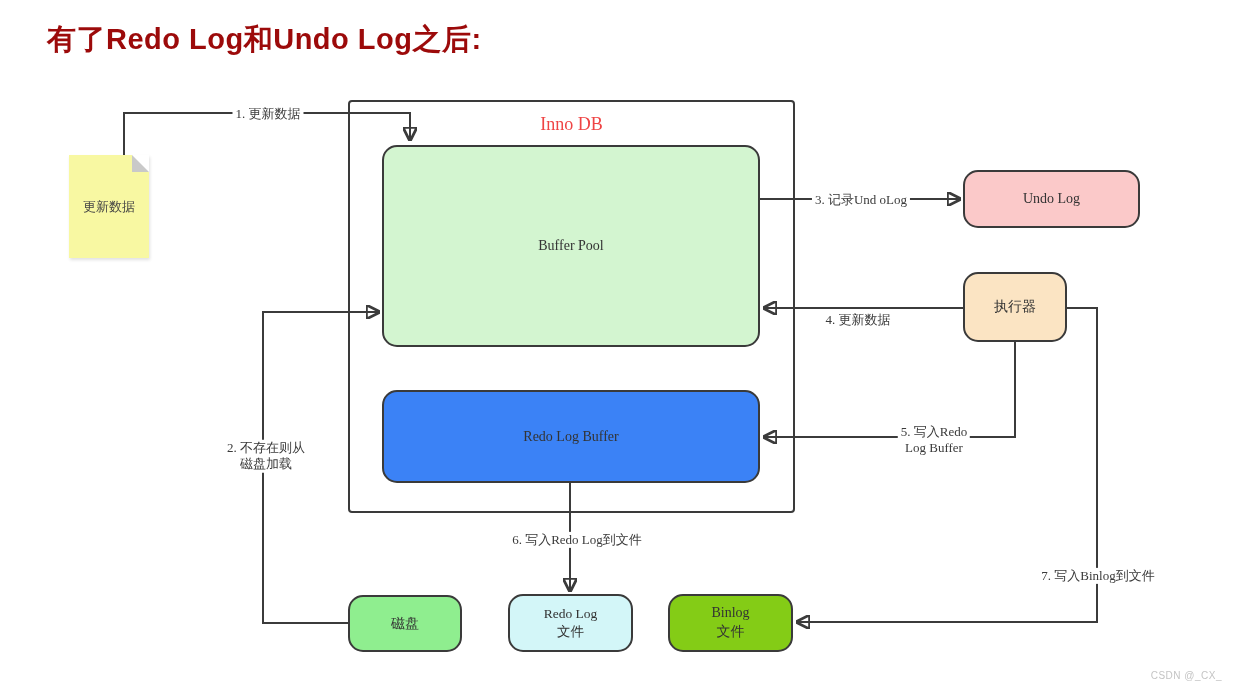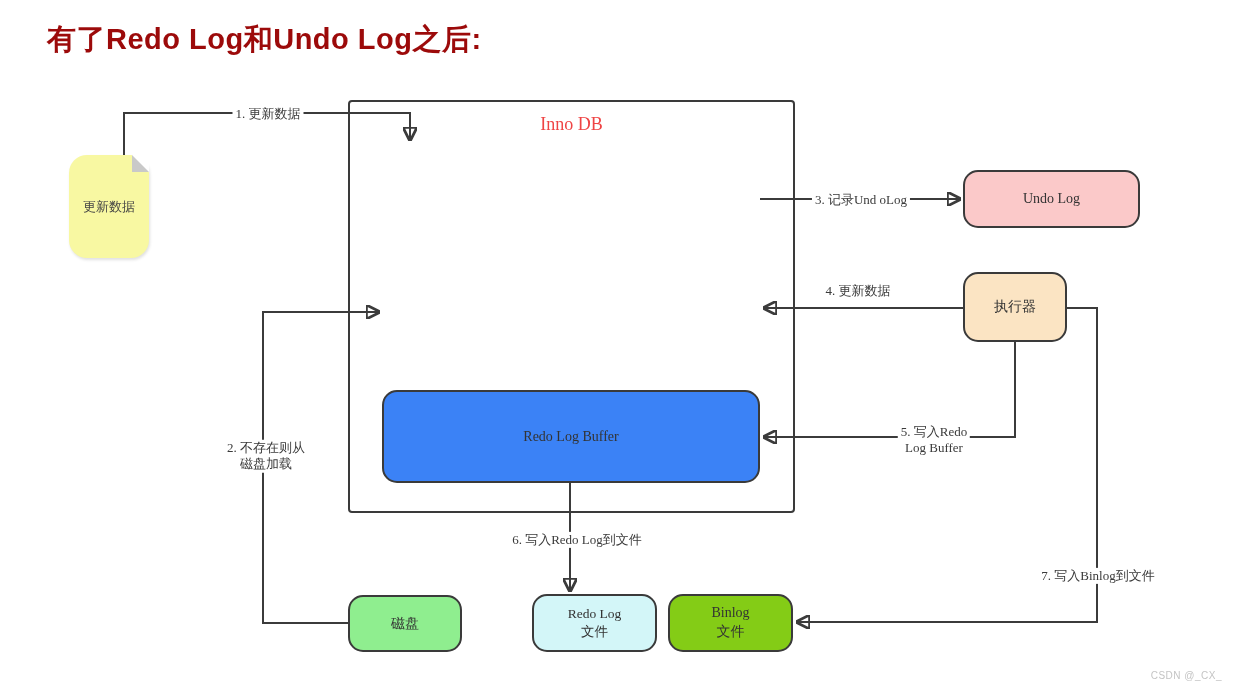--- a/index.html
+++ b/index.html
@@ -29,30 +29,29 @@
   }
   .innodb-label {
     position:absolute; left:0; top:12px; width:100%;
     text-align:center; font-size:18px; color:#ef4444;
   }
   .buffer-pool    { left:382px; top:145px; width:378px; height:202px; background:#d3f5d0; }
   .redo-buffer    { left:382px; top:390px; width:378px; height:93px;  background:#3b82f6; }
   .undo-log       { left:963px; top:170px; width:177px; height:58px;  background:#fbc9c9; }
   .executor       { left:963px; top:272px; width:104px; height:70px;  background:#fbe4c3; }
   .disk           { left:348px; top:595px; width:114px; height:57px;  background:#8fee8f; }
-  .redo-file      { left:508px; top:594px; width:125px; height:58px;  background:#d3f6f8; font-size:13.5px; line-height:1.35;margin-left:24px; }
+  .redo-file      { left:508px; top:594px; width:125px; height:58px;  background:#d3f6f8; font-size:13.5px; line-height:1.35; }
   .binlog-file    { left:668px; top:594px; width:125px; height:58px;  background:#84cc16; font-size:14px; line-height:1.35; }
 
   .note {
     position:absolute; left:69px; top:155px; width:80px; height:103px;
     background:#f8f8a2;
     display:flex; align-items:center; justify-content:center;
     font-size:13px; color:#444;
     box-shadow:1px 2px 3px rgba(0,0,0,0.12);
-    border-radius:18px;
   }
   .note::before {
     content:""; position:absolute; top:0; right:0;
     border-style:solid; border-width:0 17px 17px 0;
     border-color:#ffffff #ffffff #c9c9c9 #c9c9c9;
   }
 
   .edge-label {
     position:absolute; transform:translate(-50%,-50%);
     background:#ffffff; padding:0 3px;
@@ -88,20 +87,23 @@
   </svg>
 
   <div class="note">
     <span>更新数据</span>
   </div>
 
   <div class="box innodb">
     <div class="innodb-label">Inno DB</div>
   </div>
 
+  <div class="box buffer-pool">
+    <span>Buffer Pool</span>
+  </div>
 
   <div class="box redo-buffer">
     <span>Redo Log Buffer</span>
   </div>
 
   <div class="box undo-log">
     <span>Undo Log</span>
   </div>
 
   <div class="box disk">
@@ -128,21 +130,21 @@
 
   <div class="edge-label" style="left:268px; top:114px;">1. 更新数据</div>
 
   <div class="edge-label" style="left:266px; top:456px;">
     <span>2. 不存在则从</span><br>
     <span>磁盘加载</span>
   </div>
 
   <div class="edge-label" style="left:861px; top:200px;">3. 记录Und oLog</div>
 
-  <div class="edge-label" style="left:858px; top:291px;">4. 更新数据</div>
+  <div class="edge-label" style="left:858px; top:320px;">4. 更新数据</div>
 
   <div class="edge-label" style="left:934px; top:440px;">
     <span>5. 写入Redo</span><br>
     <span>Log Buffer</span>
   </div>
 
   <div class="edge-label" style="left:577px; top:540px;">6. 写入Redo Log到文件</div>
 
   <div class="edge-label" style="left:1098px; top:576px;">7. 写入Binlog到文件</div>
 

